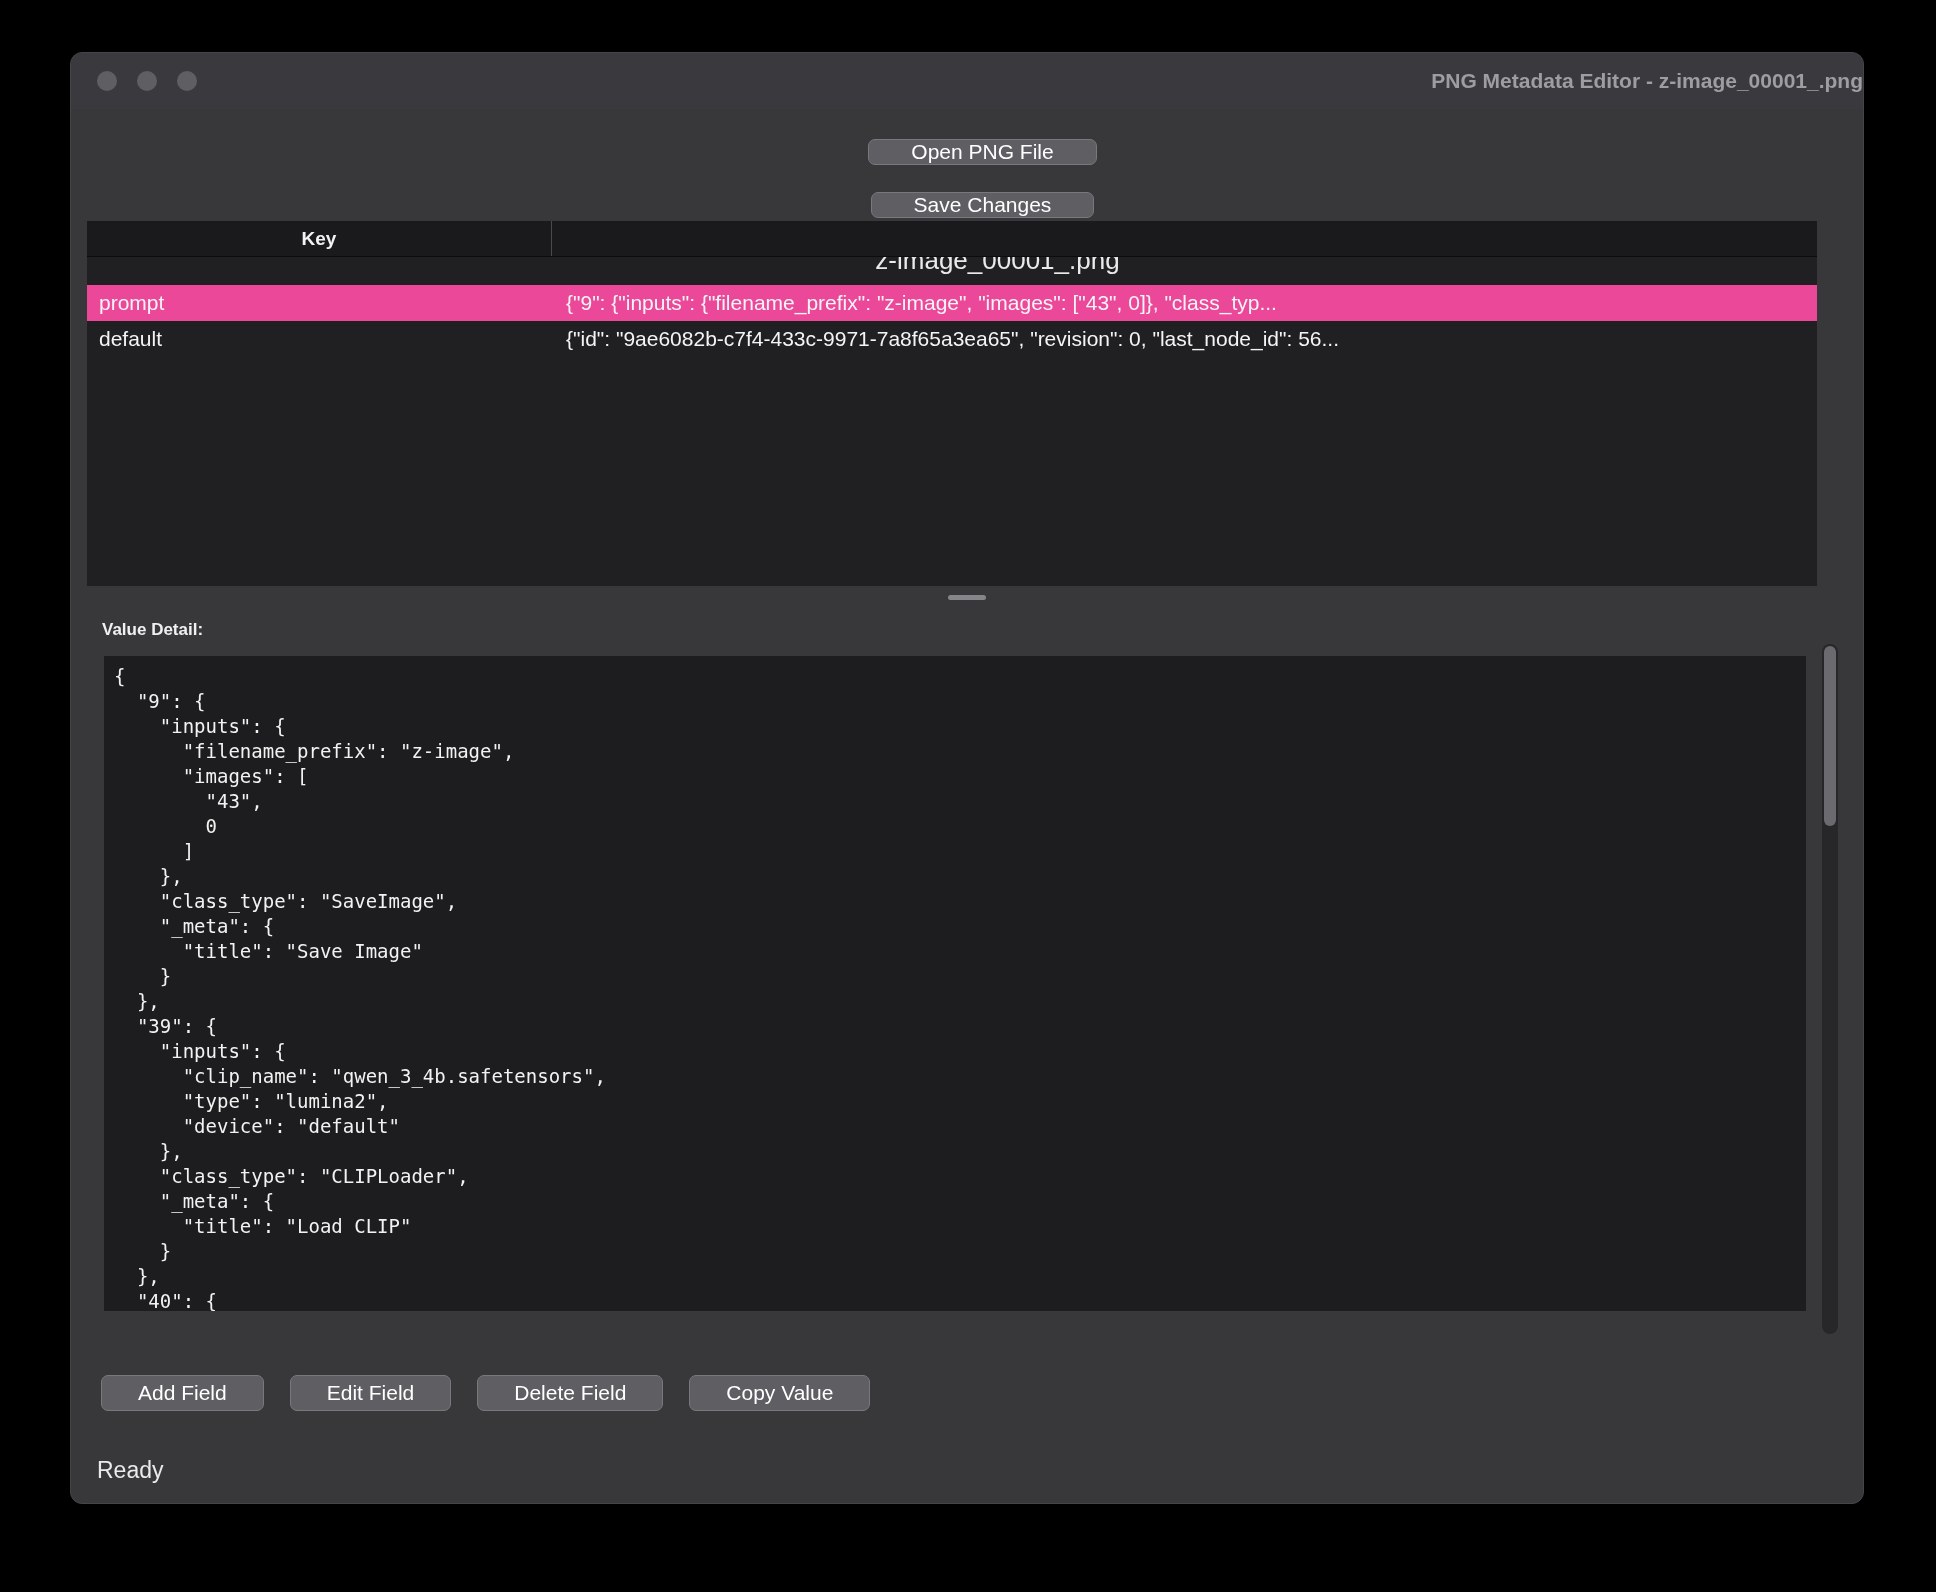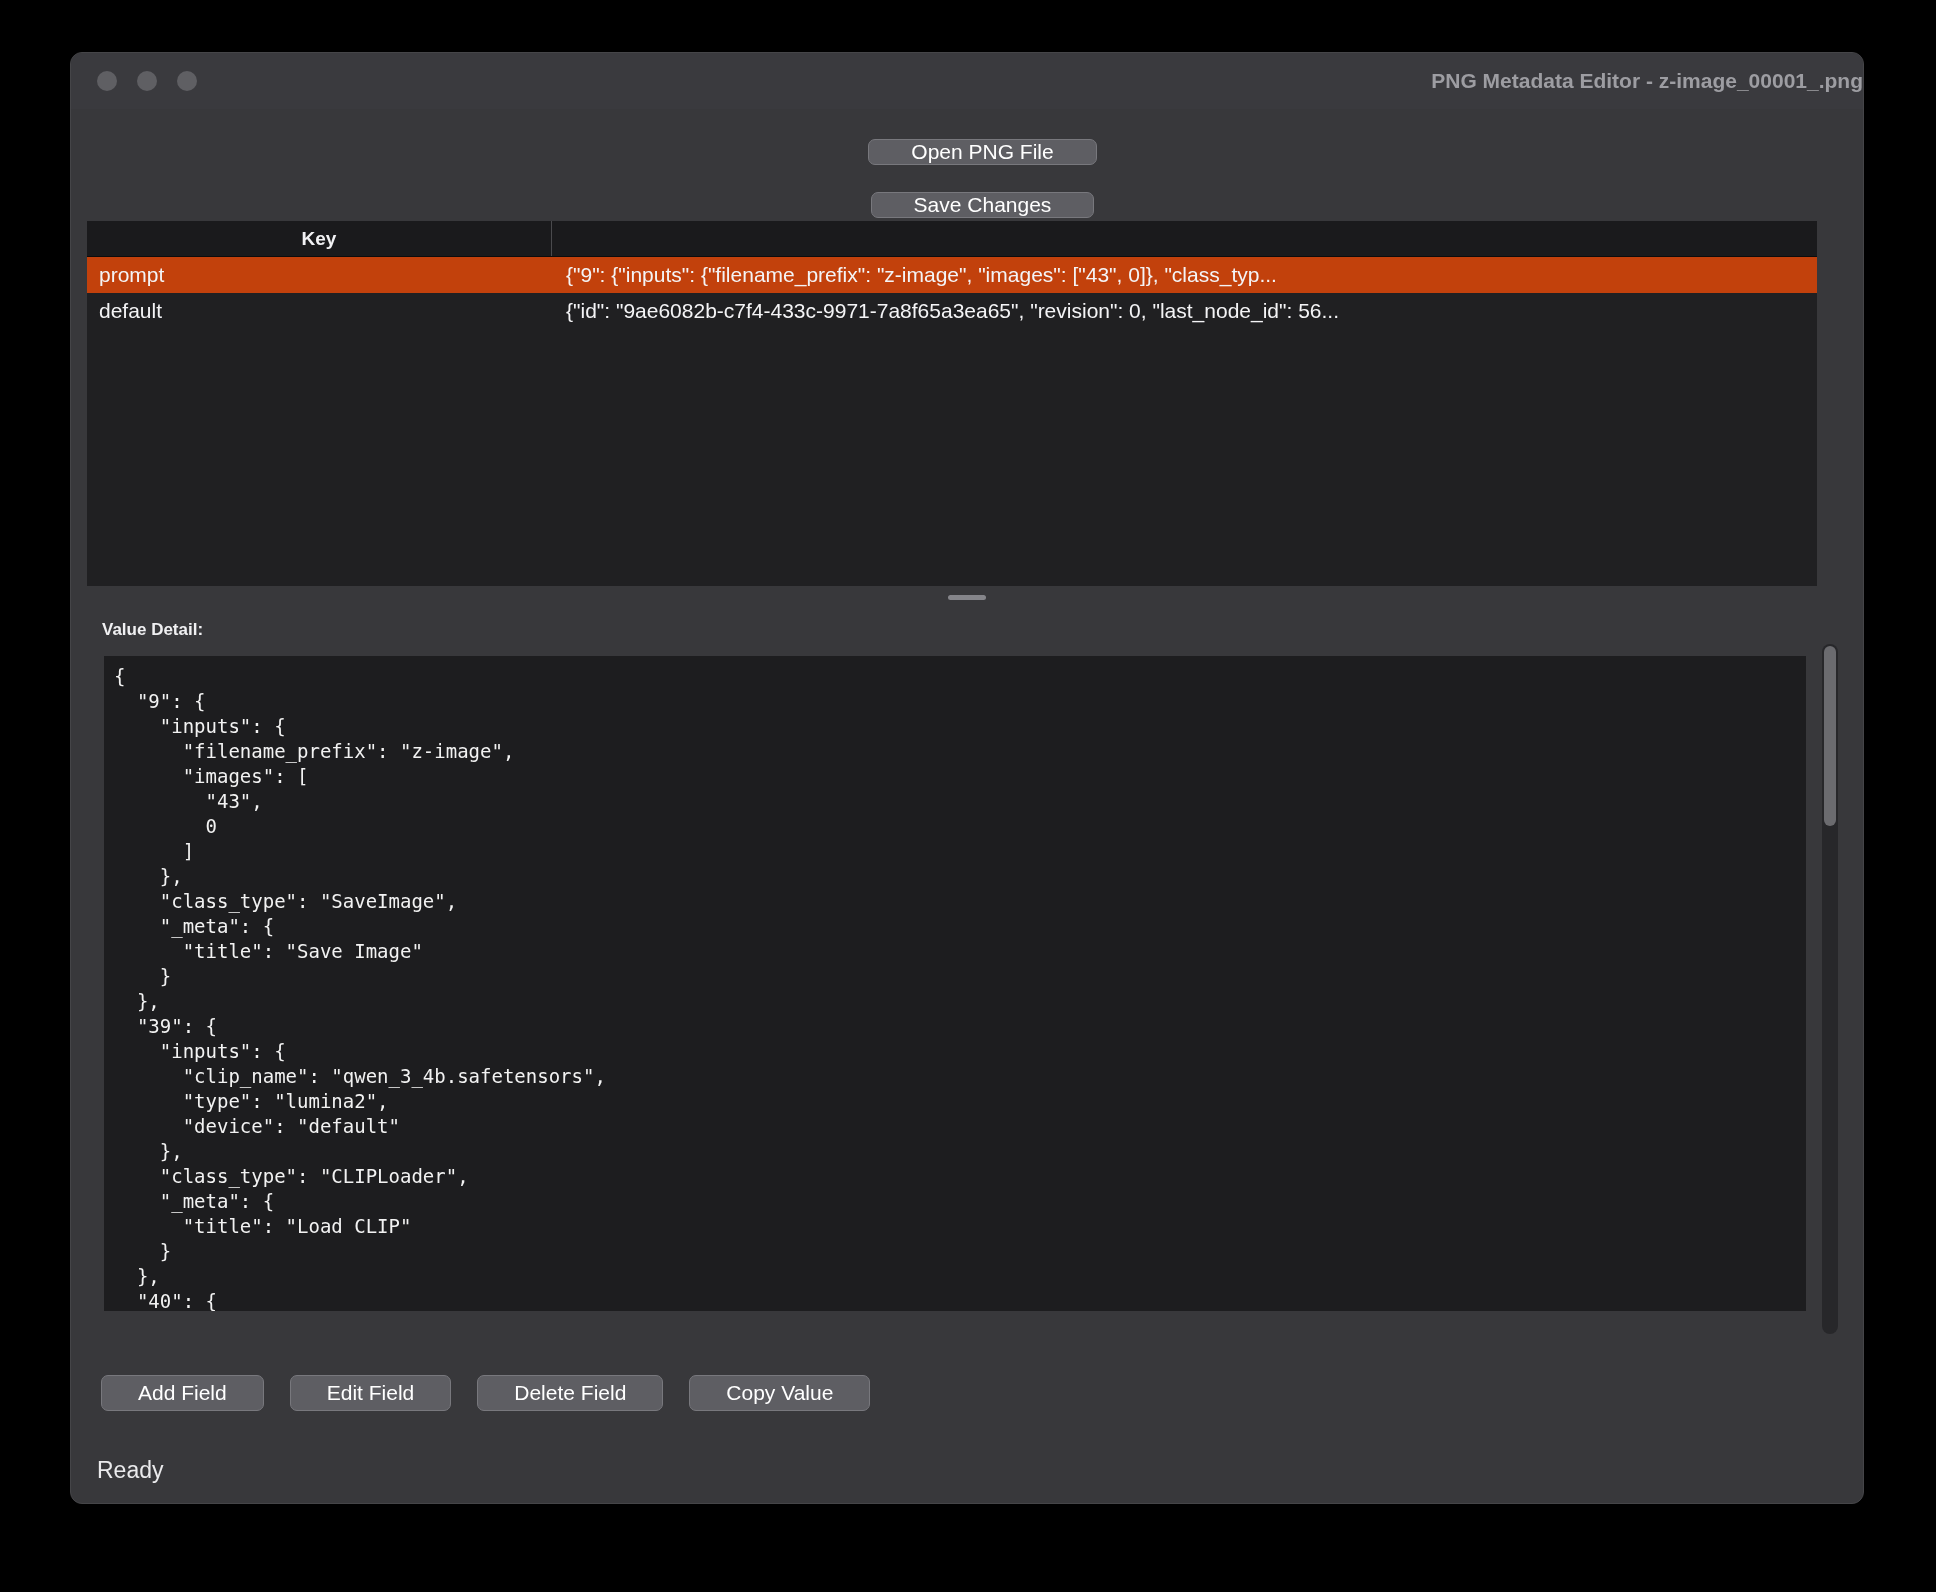--- a/index.html
+++ b/index.html
@@ -62,21 +62,21 @@
     color: #f2f2f4; font-weight: bold; font-size: 19px;
   }
   .kv-header .hcell { display: flex; align-items: center; justify-content: center; }
   .hcell.key-col { width: 465px; flex: 0 0 465px; border-right: 1px solid #4a4a4d; }
   .hcell.val-col { flex: 1; }
   .kv-row {
     display: flex; height: 36px; flex: 0 0 36px;
     align-items: center;
     color: #f4f4f6; font-size: 21px;
   }
-  .kv-row.selected { background: #c2410c; }
+  .kv-row.selected { background: #ec4899; margin-top: 28px; }
   .kv-row .cell-key { width: 465px; flex: 0 0 465px; padding-left: 12px; }
   .kv-row .cell-val { flex: 1; padding-left: 14px; white-space: nowrap; overflow: hidden; }
 
   
   .splitter { height: 22px; display: flex; align-items: center; justify-content: center; }
   .splitter-handle { width: 38px; height: 5px; border-radius: 3px; background: #85858a; }
 
   
   .detail-label {
     margin: 12px 0 0 31px;

